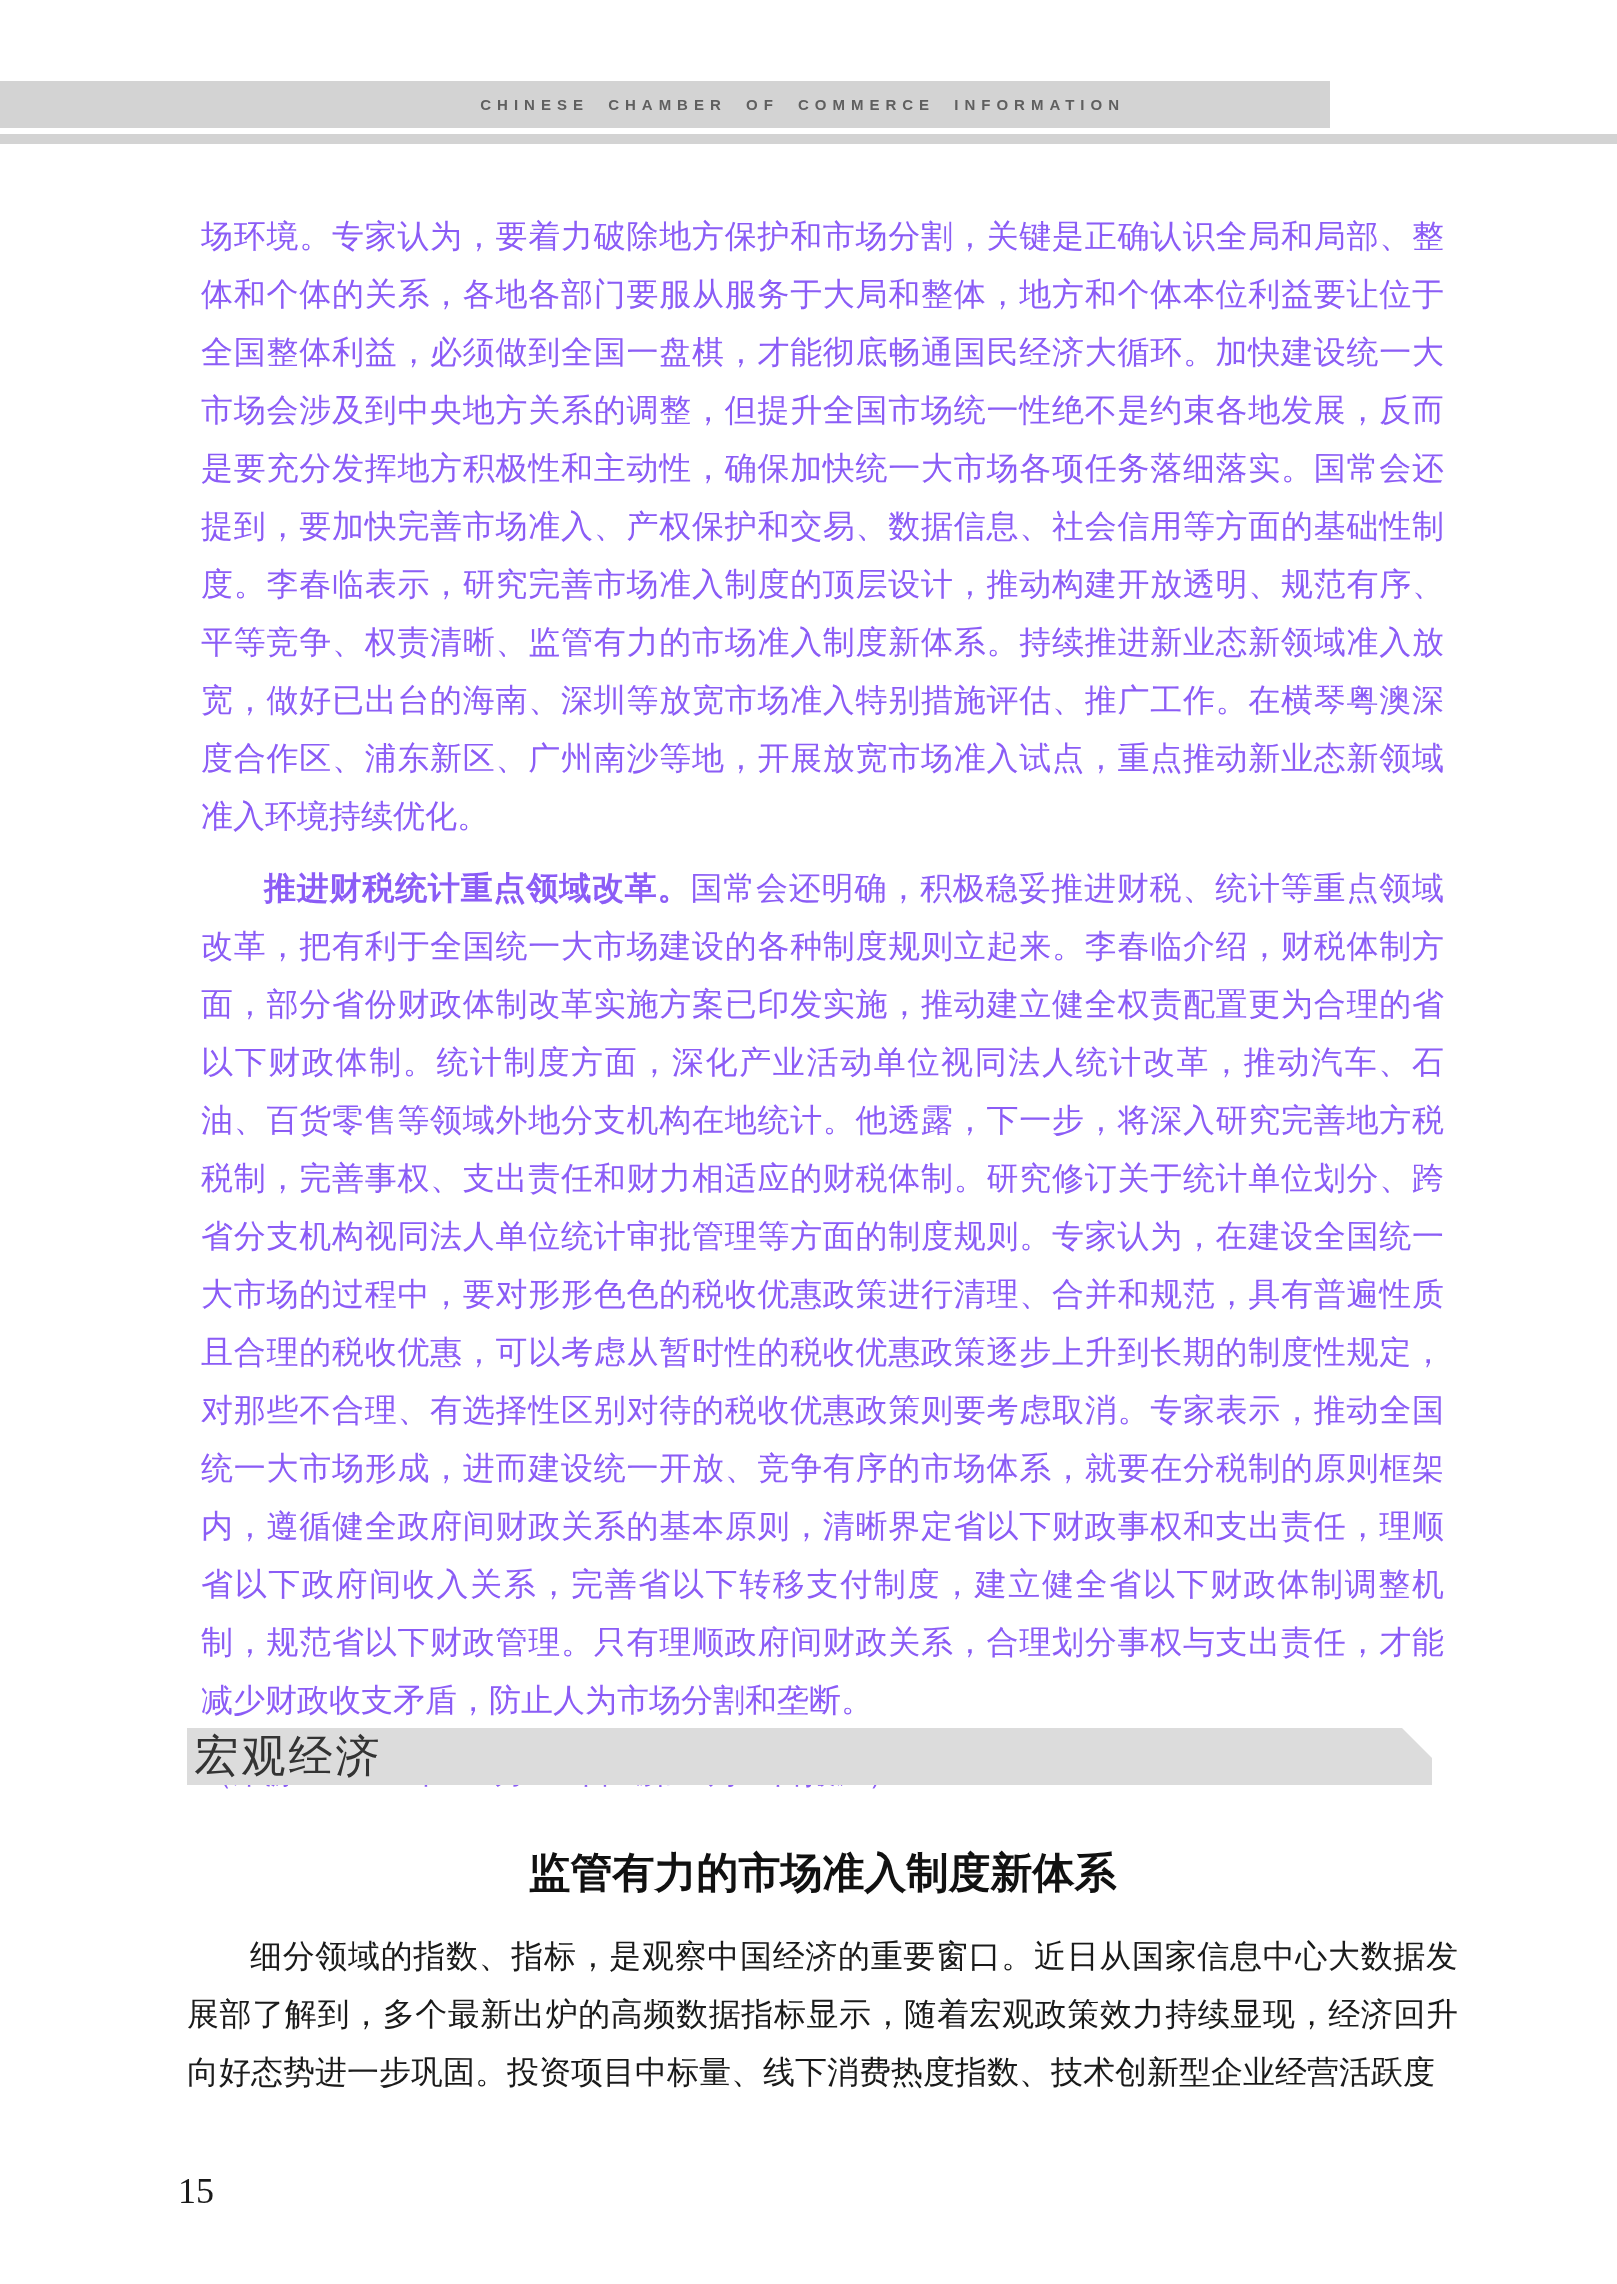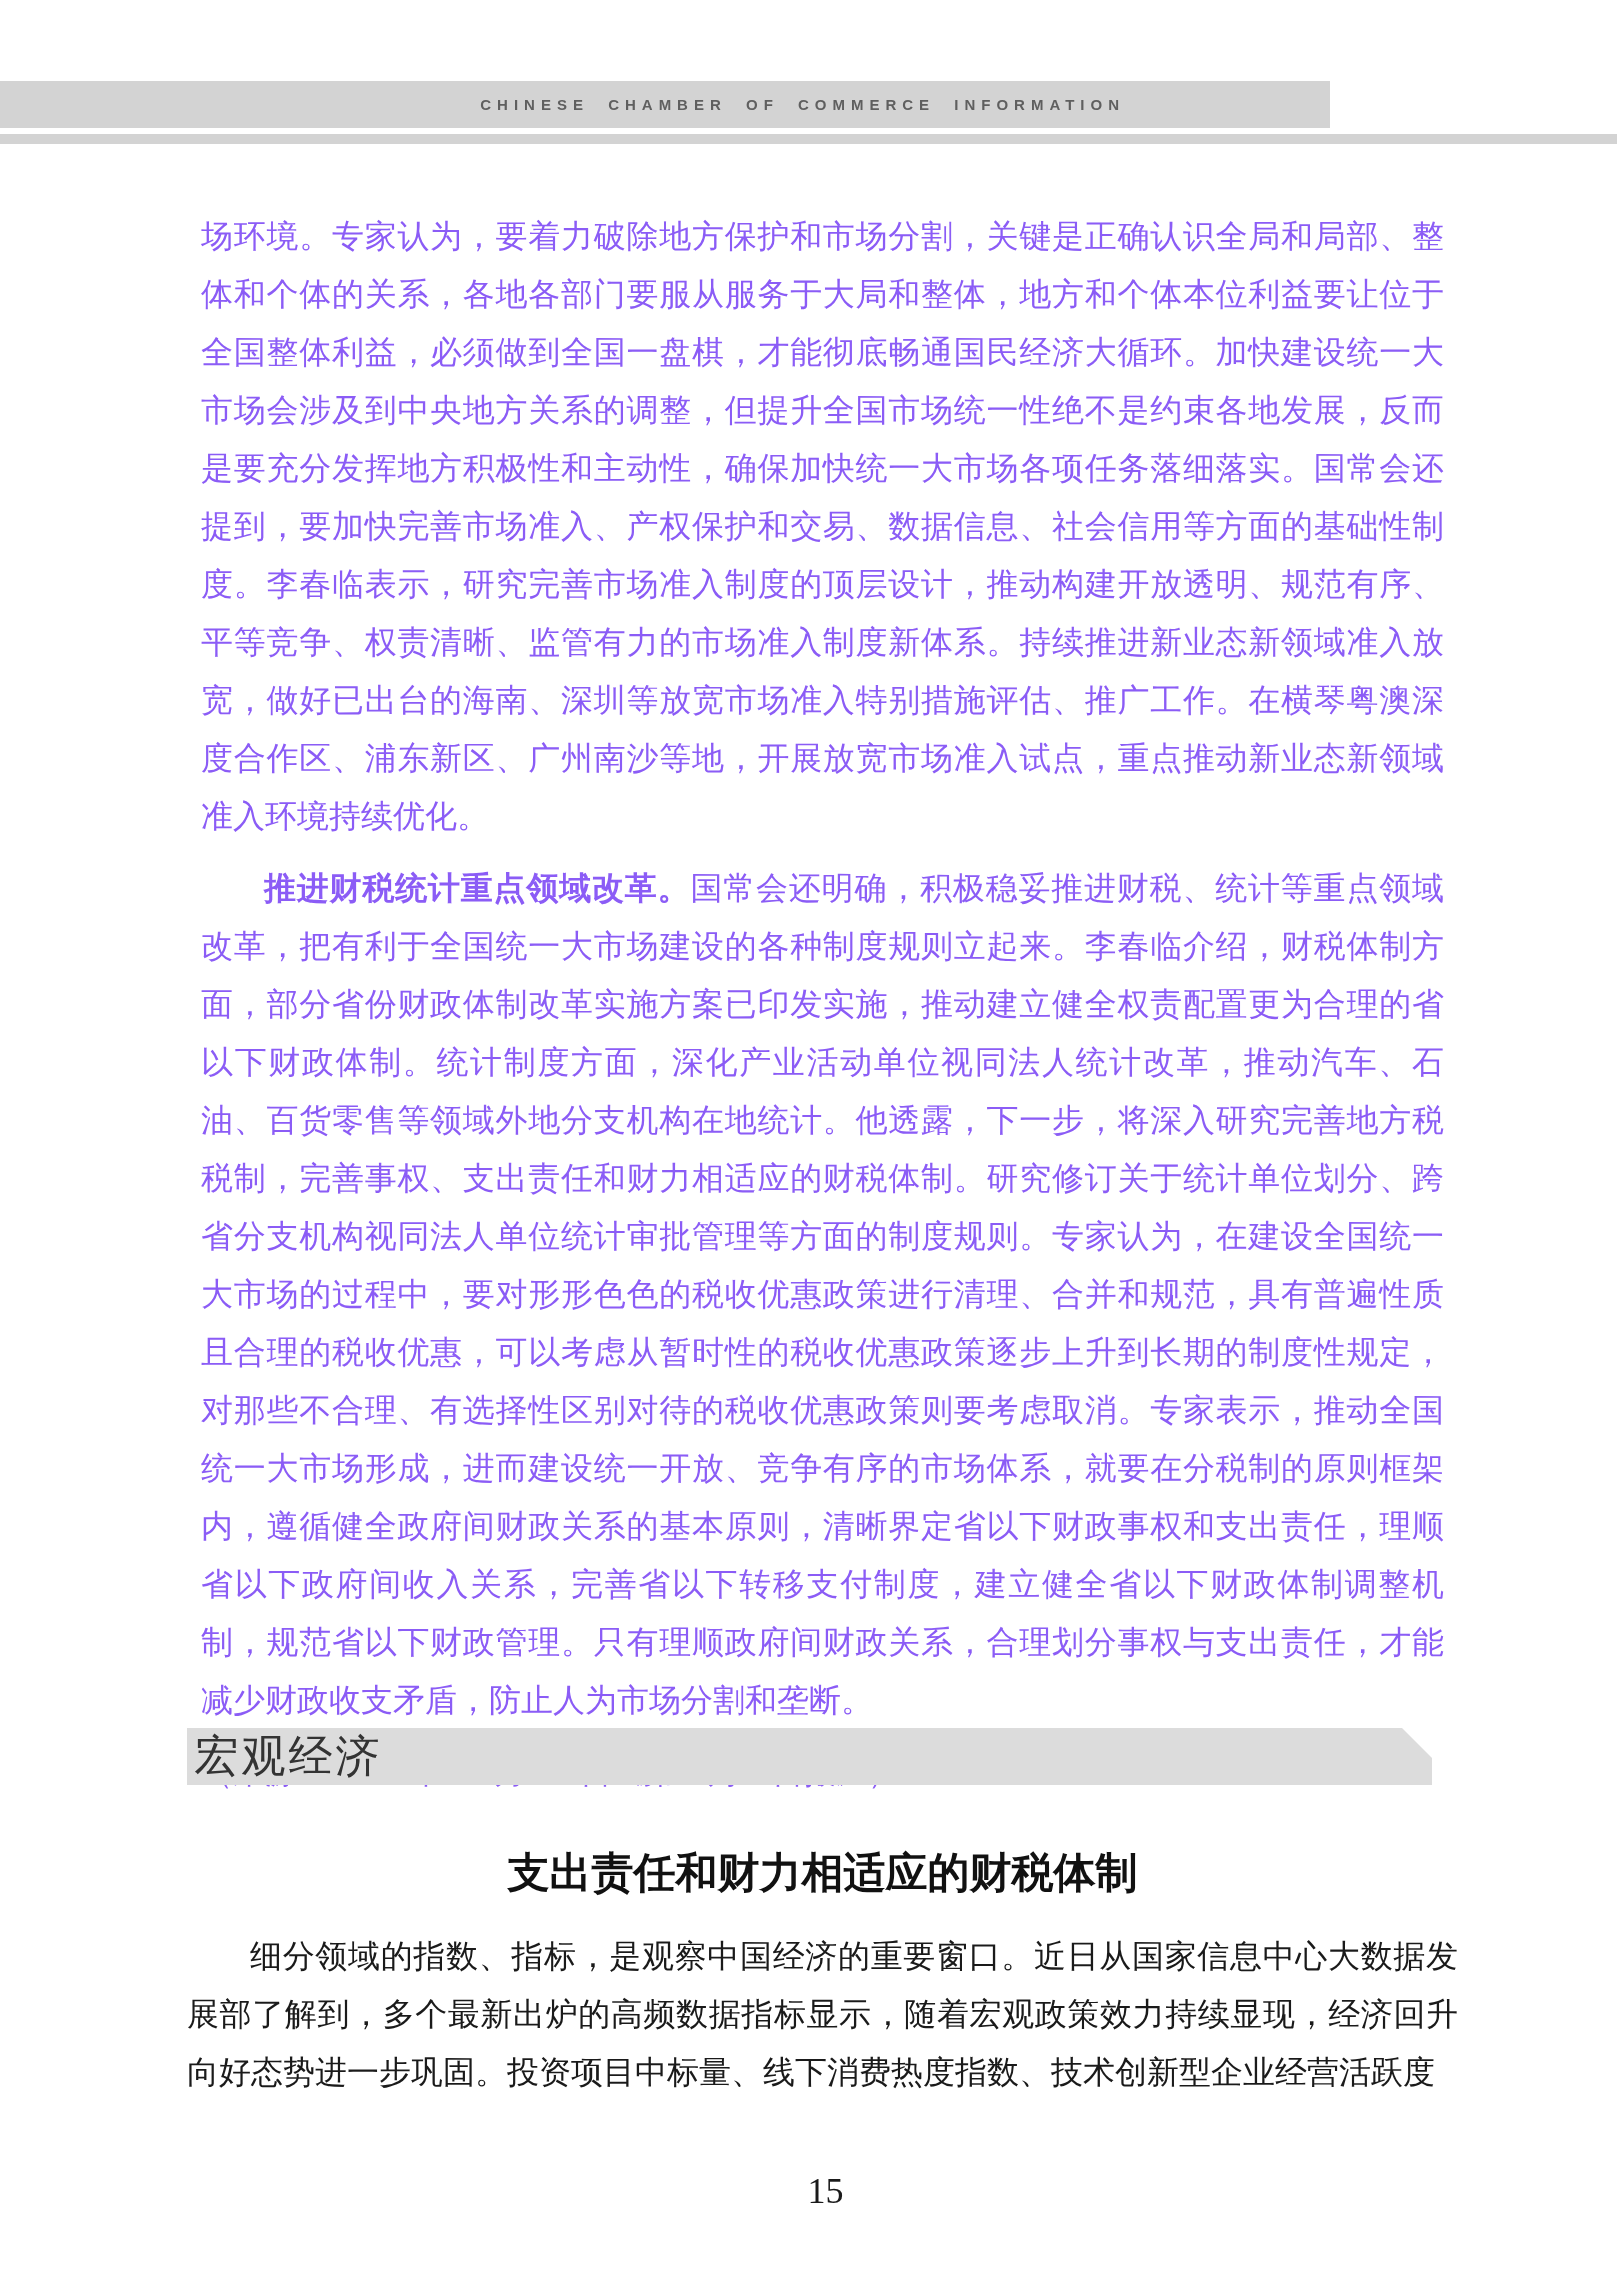--- a/index.html
+++ b/index.html
@@ -101,23 +101,23 @@
     line-height: 58px;
     text-align: justify;
     text-justify: inter-ideograph;
     text-indent: 63px;
     color: #1a1a1a;
   }
 
   
   .page-number {
     position: absolute;
-    left: 190px; top: 2170px;
+    left: 178px; top: 2170px;
     width: 1271px;
-    text-align: center;
+    text-align: left;
     font-family: "Liberation Serif", serif;
     font-size: 36px;
     color: #1a1a1a;
   }
 </style>
 </head>
 <body>
 
 <div class="band-top">
   <div class="masthead">CHINESE CHAMBER OF COMMERCE INFORMATION</div>
@@ -127,18 +127,18 @@
 <div class="body-col">
   <p>场环境。专家认为，要着力破除地方保护和市场分割，关键是正确认识全局和局部、整体和个体的关系，各地各部门要服从服务于大局和整体，地方和个体本位利益要让位于全国整体利益，必须做到全国一盘棋，才能彻底畅通国民经济大循环。加快建设统一大市场会涉及到中央地方关系的调整，但提升全国市场统一性绝不是约束各地发展，反而是要充分发挥地方积极性和主动性，确保加快统一大市场各项任务落细落实。国常会还提到，要加快完善市场准入、产权保护和交易、数据信息、社会信用等方面的基础性制度。李春临表示，研究完善市场准入制度的顶层设计，推动构建开放透明、规范有序、平等竞争、权责清晰、监管有力的市场准入制度新体系。持续推进新业态新领域准入放宽，做好已出台的海南、深圳等放宽市场准入特别措施评估、推广工作。在横琴粤澳深度合作区、浦东新区、广州南沙等地，开展放宽市场准入试点，重点推动新业态新领域准入环境持续优化。</p>
   <p class="para-indent"><span class="lead-bold">推进财税统计重点领域改革。</span><span>国常会还明确，积极稳妥推进财税、统计等重点领域改革，把有利于全国统一大市场建设的各种制度规则立起来。李春临介绍，财税体制方面，部分省份财政体制改革实施方案已印发实施，推动建立健全权责配置更为合理的省以下财政体制。统计制度方面，深化产业活动单位视同法人统计改革，推动汽车、石油、百货零售等领域外地分支机构在地统计。他透露，下一步，将深入研究完善地方税税制，完善事权、支出责任和财力相适应的财税体制。研究修订关于统计单位划分、跨省分支机构视同法人单位统计审批管理等方面的制度规则。专家认为，在建设全国统一大市场的过程中，要对形形色色的税收优惠政策进行清理、合并和规范，具有普遍性质且合理的税收优惠，可以考虑从暂时性的税收优惠政策逐步上升到长期的制度性规定，对那些不合理、有选择性区别对待的税收优惠政策则要考虑取消。专家表示，推动全国统一大市场形成，进而建设统一开放、竞争有序的市场体系，就要在分税制的原则框架内，遵循健全政府间财政关系的基本原则，清晰界定省以下财政事权和支出责任，理顺省以下政府间收入关系，完善省以下转移支付制度，建立健全省以下财政体制调整机制，规范省以下财政管理。只有理顺政府间财政关系，合理划分事权与支出责任，才能减少财政收支矛盾，防止人为市场分割和垄断。</span></p>
   <p class="source-line">（来源：2023 年 12 月 27 日《第一财经日报》）</p>
 </div>
 
 <div class="section-bar">
   <div class="section-label">宏观经济</div>
 </div>
 
-<h1 class="article-title">支出责任和财力相适应的财税体制</h1>
+<h1 class="article-title">监管有力的市场准入制度新体系</h1>
 
 <p class="para-macro">细分领域的指数、指标，是观察中国经济的重要窗口。近日从国家信息中心大数据发展部了解到，多个最新出炉的高频数据指标显示，随着宏观政策效力持续显现，经济回升向好态势进一步巩固。投资项目中标量、线下消费热度指数、技术创新型企业经营活跃度</p>
 
 <div class="page-number">15</div>
 
 
 </body></html>

